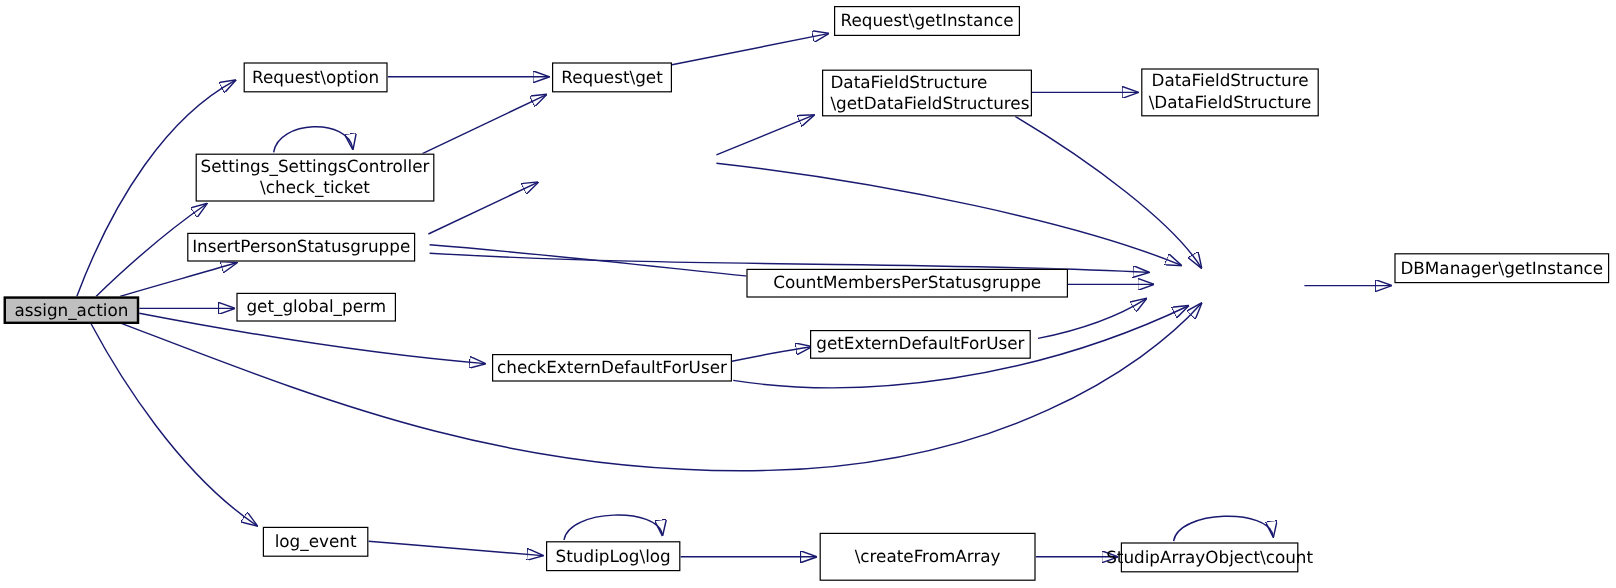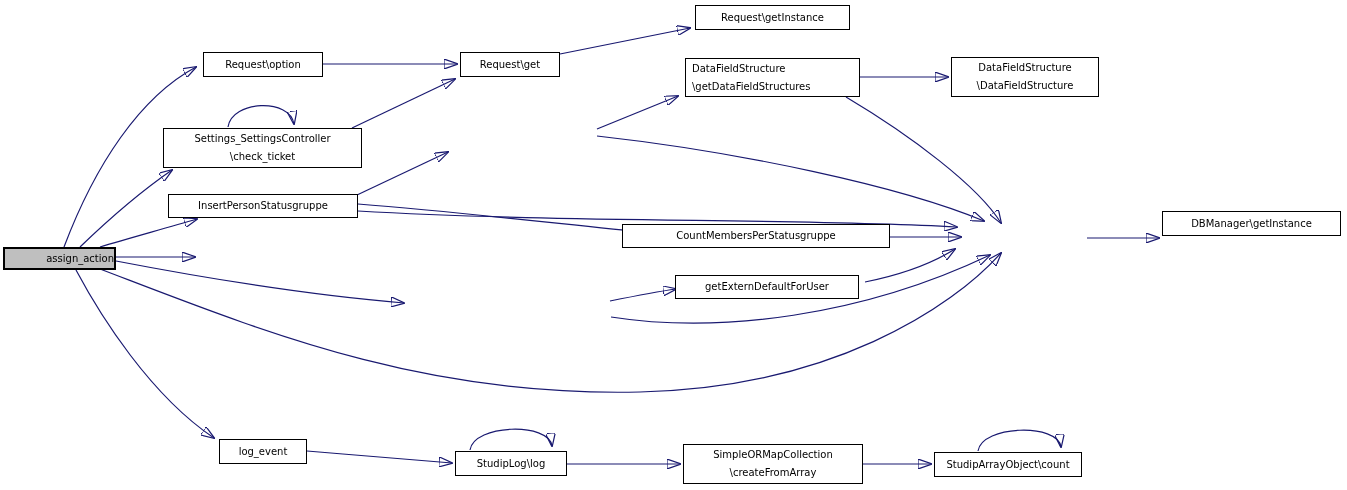--- a/index.html
+++ b/index.html
@@ -6,24 +6,24 @@
   #canvas {
     position:relative; width:1347px; height:490px; background:#ffffff;
     font-family:"DejaVu Sans", sans-serif; overflow:hidden;
   }
   svg.edges { position:absolute; left:0; top:0; z-index:1; }
   svg.edges path { fill:none; stroke:#191970; stroke-width:1.2px; }
   .node {
     position:absolute; z-index:2; box-sizing:border-box;
     background:#ffffff; border:1px solid #000000;
     display:flex; flex-direction:column; align-items:center; justify-content:center;
-    font-size:10px; color:#000000; white-space:nowrap; line-height:18px;
+    font-size:14px; color:#000000; white-space:nowrap; line-height:18px;
     cursor:pointer;
   }
-  .node.hl { background:#bfbfbf; border-width:2px;align-items:flex-end; }
+  .node.hl { background:#bfbfbf; border-width:2px; }
   .node.left-align { align-items:flex-start; padding-left:6px; }
 </style>
 </head>
 <body>
 
 <div id="canvas">
 
   <svg class="edges" width="1347" height="490">
     <defs>
       <marker id="arrow" markerUnits="userSpaceOnUse" markerWidth="14" markerHeight="10" refX="13" refY="5" orient="auto">
@@ -85,49 +85,54 @@
   <div class="node left-align" style="left:685px;top:58px;width:175px;height:39px">
     <span>DataFieldStructure</span>
     <span>\getDataFieldStructures</span>
   </div>
 
   <div class="node" style="left:951px;top:57px;width:148px;height:40px">
     <span>DataFieldStructure</span>
     <span>\DataFieldStructure</span>
   </div>
 
-  <div class="node" style="left:168px;top:194px;width:190px;height:24px">
+  <div class="node" style="left:156px;top:194px;width:190px;height:24px">
     <span>InsertPersonStatusgruppe</span>
   </div>
 
+  <div class="node" style="left:197px;top:244px;width:133px;height:24px">
+    <span>get_global_perm</span>
+  </div>
 
   <div class="node" style="left:622px;top:224px;width:268px;height:24px">
     <span>CountMembersPerStatusgruppe</span>
   </div>
 
 
   <div class="node" style="left:1162px;top:211px;width:179px;height:25px">
     <span>DBManager\getInstance</span>
   </div>
 
   <div class="node" style="left:675px;top:275px;width:184px;height:24px">
     <span>getExternDefaultForUser</span>
   </div>
 
+  <div class="node" style="left:410px;top:295px;width:200px;height:23px">
+    <span>checkExternDefaultForUser</span>
+  </div>
 
   <div class="node" style="left:219px;top:439px;width:88px;height:25px">
     <span>log_event</span>
   </div>
 
   <div class="node" style="left:455px;top:451px;width:112px;height:25px">
     <span>StudipLog\log</span>
   </div>
 
   <div class="node" style="left:683px;top:444px;width:180px;height:40px">
-    <span>SimpleORMapCollection</span>
     <span>\createFromArray</span>
   </div>
 
   <div class="node" style="left:934px;top:452px;width:148px;height:25px">
     <span>StudipArrayObject\count</span>
   </div>
 
 </div>
 
 </body></html>

